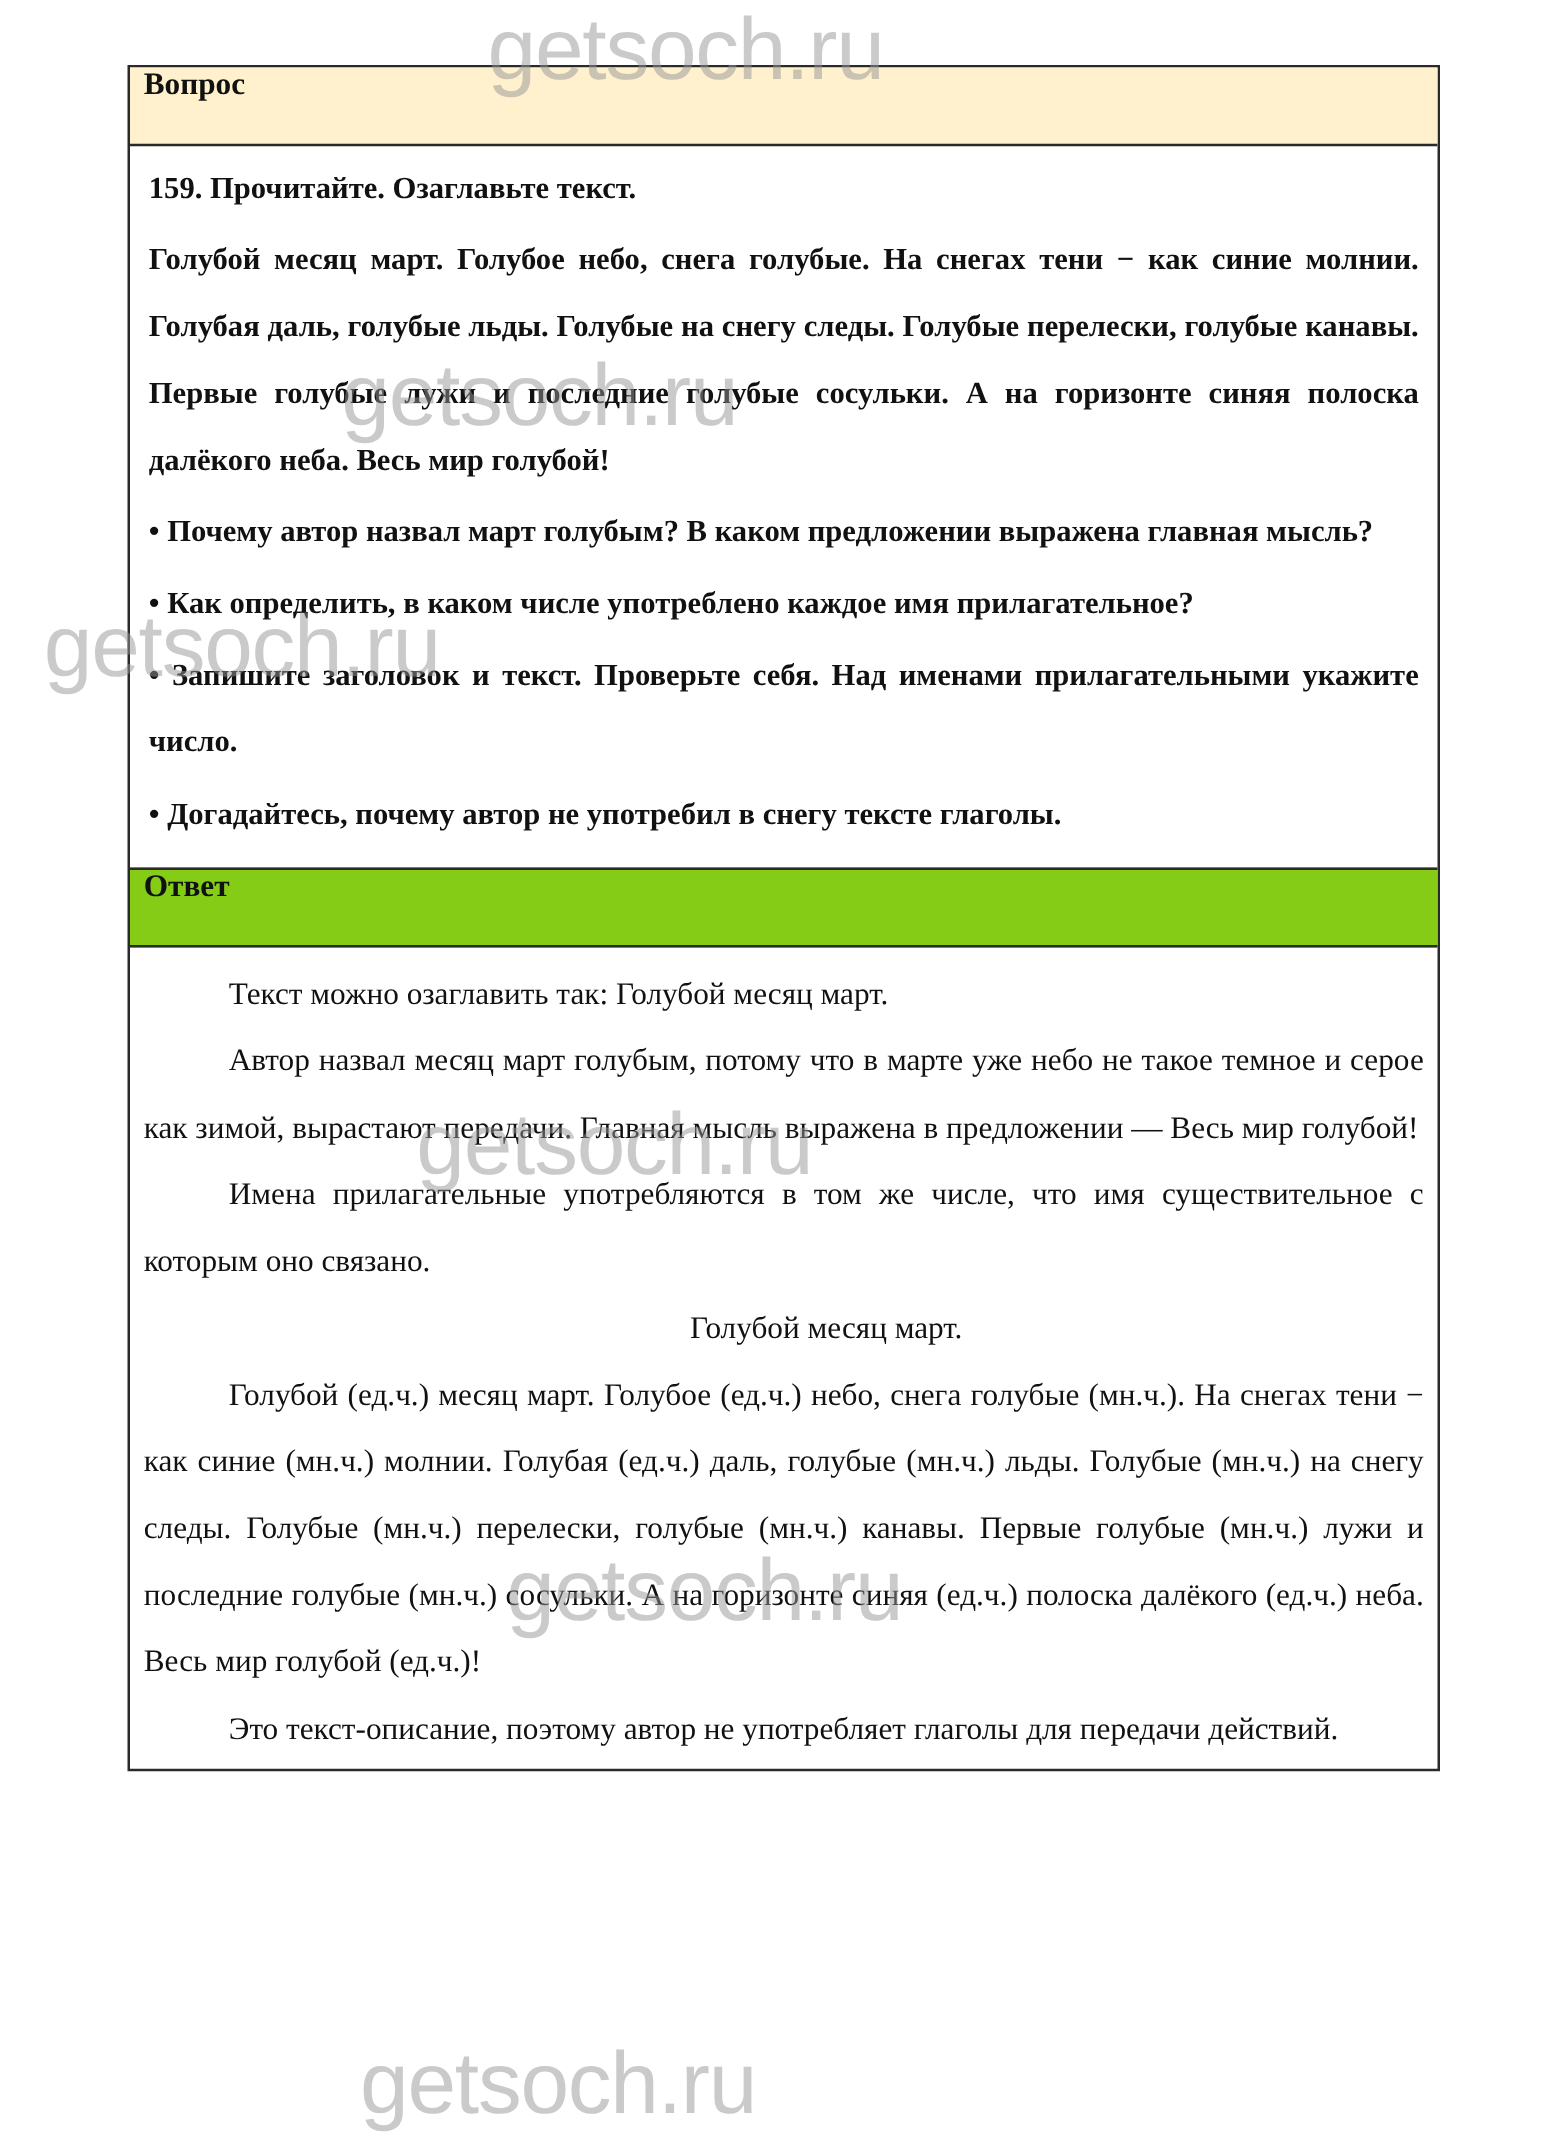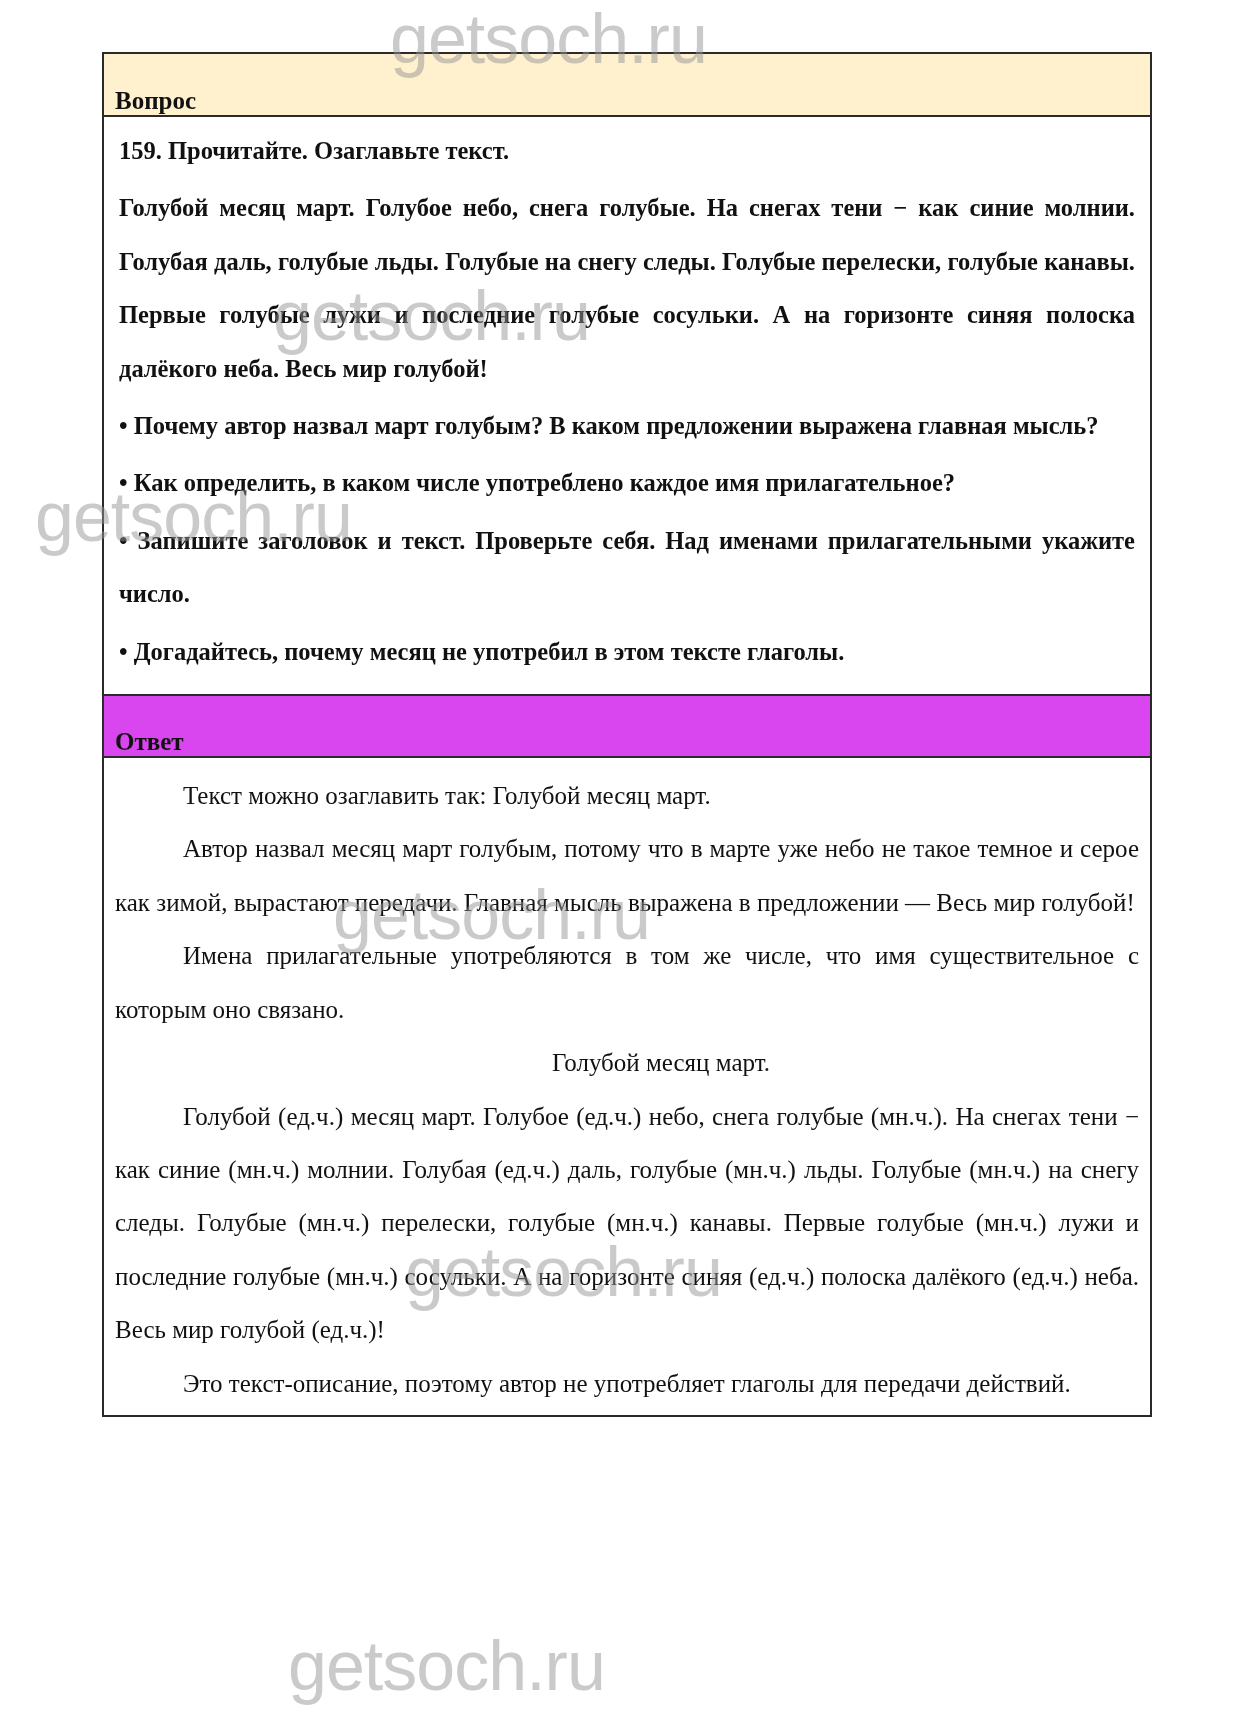--- a/index.html
+++ b/index.html
@@ -23,30 +23,30 @@
     border: 2px solid #2a2a2a;
     box-sizing: border-box;
     background: #ffffff;
   }
   .section-header {
     box-sizing: border-box;
     padding: 0 11px;
     font-weight: bold;
     font-size: 25px;
     display: flex;
-    align-items: flex-end;
+    align-items: flex-start;
   }
   .header-question {
     height: 63px;
     background: #FFF0CE;
     border-bottom: 2px solid #2a2a2a;
   }
   .header-answer {
     height: 64px;
-    background: #d946ef;
+    background: #84cc16;
     border-top: 2px solid #2a2a2a;
     border-bottom: 2px solid #2a2a2a;
   }
   .question-body {
     box-sizing: border-box;
     padding: 3px 11px 12px 11px;
     font-weight: bold;
     font-size: 24.5px;
     line-height: 53.4px;
   }
@@ -89,21 +89,21 @@
 <div class="doc-table">
   <div class="section-header header-question">
     <span>Вопрос</span>
   </div>
   <div class="question-body">
     <p>159. Прочитайте. Озаглавьте текст.</p>
     <p>Голубой месяц март. Голубое небо, снега голубые. На снегах тени − как синие молнии. Голубая даль, голубые льды. Голубые на снегу следы. Голубые перелески, голубые канавы. Первые голубые лужи и последние голубые сосульки. А на горизонте синяя полоска далёкого неба. Весь мир голубой!</p>
     <p>• Почему автор назвал март голубым? В каком предложении выражена главная мысль?</p>
     <p>• Как определить, в каком числе употреблено каждое имя прилагательное?</p>
     <p>•  Запишите заголовок и текст. Проверьте себя. Над именами прилагательными укажите число.</p>
-    <p>• Догадайтесь, почему месяц не употребил в этом тексте глаголы.</p>
+    <p>• Догадайтесь, почему автор не употребил в снегу тексте глаголы.</p>
   </div>
   <div class="section-header header-answer">
     <span>Ответ</span>
   </div>
   <div class="answer-body">
     <p>Текст можно озаглавить так: Голубой месяц март.</p>
     <p>Автор назвал месяц март голубым, потому что в марте уже небо не такое темное и серое как зимой, вырастают передачи. Главная мысль выражена в предложении — Весь мир голубой!</p>
     <p>Имена прилагательные употребляются в том же числе, что имя существительное с которым оно связано.</p>
     <p class="centered">Голубой месяц март.</p>
     <p>Голубой (ед.ч.) месяц март. Голубое (ед.ч.) небо, снега голубые (мн.ч.). На снегах тени − как синие (мн.ч.) молнии. Голубая (ед.ч.) даль, голубые (мн.ч.) льды. Голубые (мн.ч.) на снегу следы. Голубые (мн.ч.) перелески, голубые (мн.ч.) канавы. Первые голубые (мн.ч.) лужи и последние голубые (мн.ч.) сосульки. А на горизонте синяя (ед.ч.) полоска далёкого (ед.ч.) неба. Весь мир голубой (ед.ч.)!</p>

